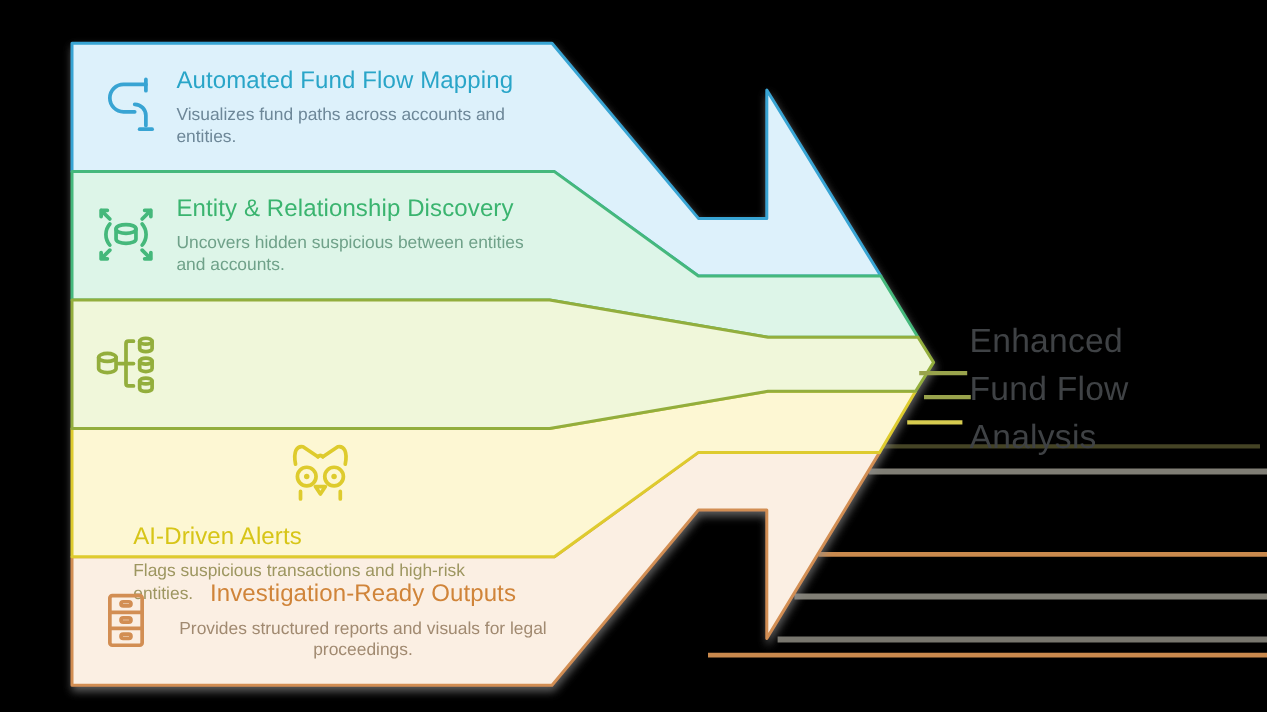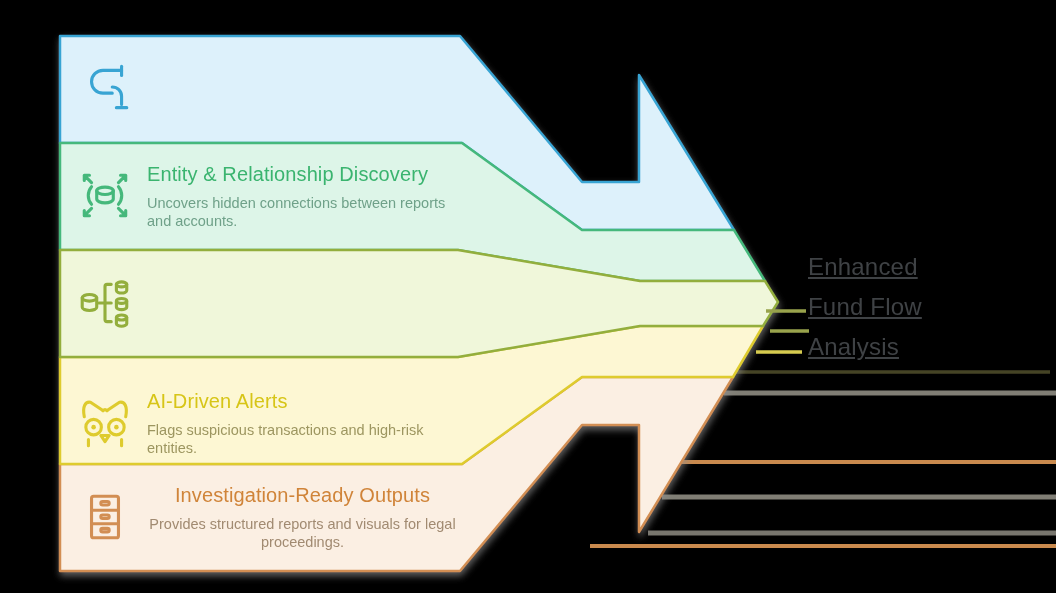--- a/index.html
+++ b/index.html
@@ -11,23 +11,23 @@
   .band-icon{flex:0 0 58px;width:58px;height:58px;}
   .band-icon svg{width:58px;height:58px;fill:none;stroke-width:3;stroke-linecap:round;stroke-linejoin:round;}
   .band-text{flex:1;min-width:0;}
   .band-title{font-size:20px;font-weight:500;line-height:25px;margin-bottom:7px;letter-spacing:.1px;}
   .band-desc{font-size:14.5px;line-height:18.5px;max-width:312px;}
   .b1 .band-title{color:var(--b1-title);} .b1 .band-desc{color:var(--b1-desc);} .b1 svg{stroke:var(--b1-border);}
   .b2 .band-title{color:var(--b2-title);} .b2 .band-desc{color:var(--b2-desc);} .b2 svg{stroke:var(--b2-border);}
   .b3 .band-title{color:var(--b3-title);} .b3 .band-desc{color:var(--b3-desc);} .b3 svg{stroke:var(--b3-border);}
   .b4 .band-title{color:var(--b4-title);} .b4 .band-desc{color:var(--b4-desc);} .b4 svg{stroke:var(--b4-border);}
   .b5 .band-title{color:var(--b5-title);} .b5 .band-desc{color:var(--b5-desc);} .b5 svg{stroke:var(--b5-border);}
-  .pos1{top:47px;} .pos2{top:154px;} .pos3{top:261px;} .pos4{top:381px;} .pos5{top:475px;text-align:center;}
-  .result-label{position:absolute;left:808px;top:247px;font-size:24px;font-weight:500;
-                line-height:40px;color:var(--label-color);letter-spacing:.2px;text-decoration:underline;}
+  .pos1{top:47px;} .pos2{top:154px;} .pos3{top:261px;} .pos4{top:364px;flex-direction:column;} .pos5{top:475px;text-align:center;}
+  .result-label{position:absolute;left:808px;top:264px;font-size:28px;font-weight:500;
+                line-height:40px;color:var(--label-color);letter-spacing:.2px;}
   .result-label div{white-space:nowrap;}
 </style>
 </head>
 <body>
 
 <div class="stage">
 
   <svg class="arrow-svg" width="1056" height="593" viewBox="0 0 1056 593">
     <defs>
       <filter id="ds" x="-6%" y="-6%" width="115%" height="115%">
@@ -62,38 +62,42 @@
   <div class="band-content b1 pos1">
     <div class="band-icon">
       <svg viewBox="0 0 56 56">
         <path d="M44 6 v9"></path>
         <path d="M44 10 H26 a11 11 0 0 0 0 22 h9"></path>
         <path d="M35 26 a9 9 0 0 1 9 9 v8"></path>
         <path d="M39 46 h10"></path>
         <path d="M18 10 v12" opacity="0"></path>
       </svg>
     </div>
+    <div class="band-text">
+      <div class="band-title">Automated Fund Flow Mapping</div>
+      <div class="band-desc">Visualizes fund paths across accounts and entities.</div>
+    </div>
   </div>
 
   <div class="band-content b2 pos2">
     <div class="band-icon">
       <svg viewBox="0 0 56 56">
         <ellipse cx="28" cy="23" rx="8" ry="3.6"></ellipse>
         <path d="M20 23 v8 a8 3.6 0 0 0 16 0 v-8"></path>
         <path d="M15 19 a13 13 0 0 0 0 17"></path>
         <path d="M41 19 a13 13 0 0 1 0 17"></path>
         <path d="M15 15 L8 8 M8 13 V8 H13"></path>
         <path d="M41 15 L48 8 M48 13 V8 H43"></path>
         <path d="M15 40 L8 47 M8 42 V47 H13"></path>
         <path d="M41 40 L48 47 M48 42 V47 H43"></path>
       </svg>
     </div>
     <div class="band-text">
       <div class="band-title">Entity &amp; Relationship Discovery</div>
-      <div class="band-desc">Uncovers hidden connections between reports and accounts.</div>
+      <div class="band-desc">Uncovers hidden suspicious between entities and accounts.</div>
     </div>
   </div>
 
   <div class="band-content b3 pos3">
     <div class="band-icon">
       <svg viewBox="0 0 56 56">
         <ellipse cx="13" cy="23" rx="7" ry="3.2"></ellipse>
         <path d="M6 23 v9 a7 3.2 0 0 0 14 0 v-9"></path>
         <path d="M22 28 h6"></path>
         <path d="M34 10 h-4 q-2 0 -2 2 v32 q0 2 2 2 h4"></path>

